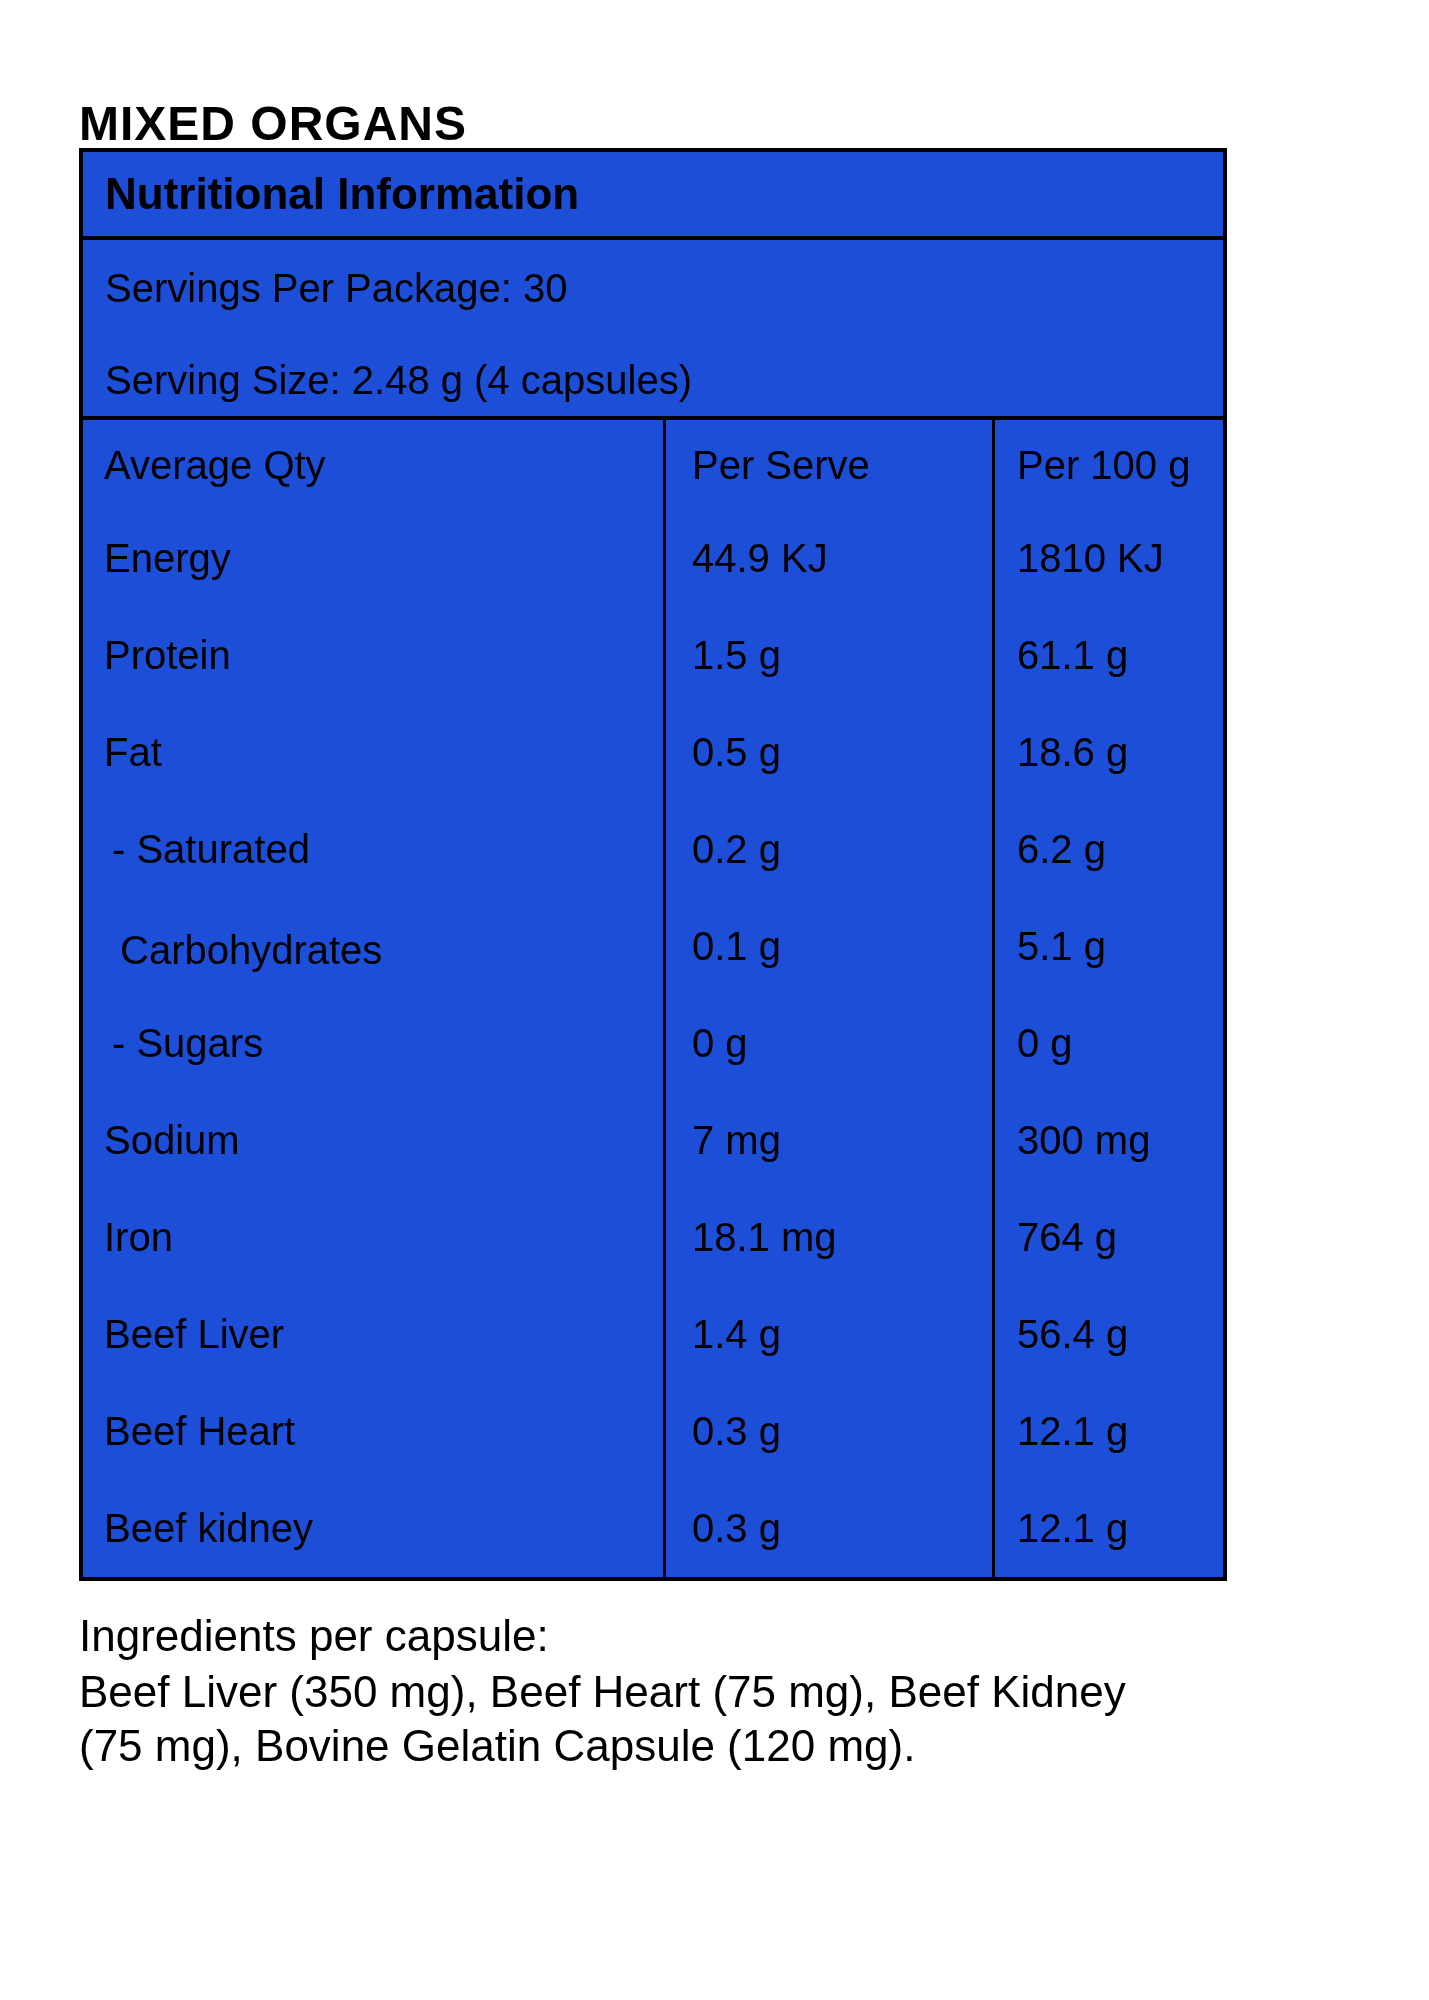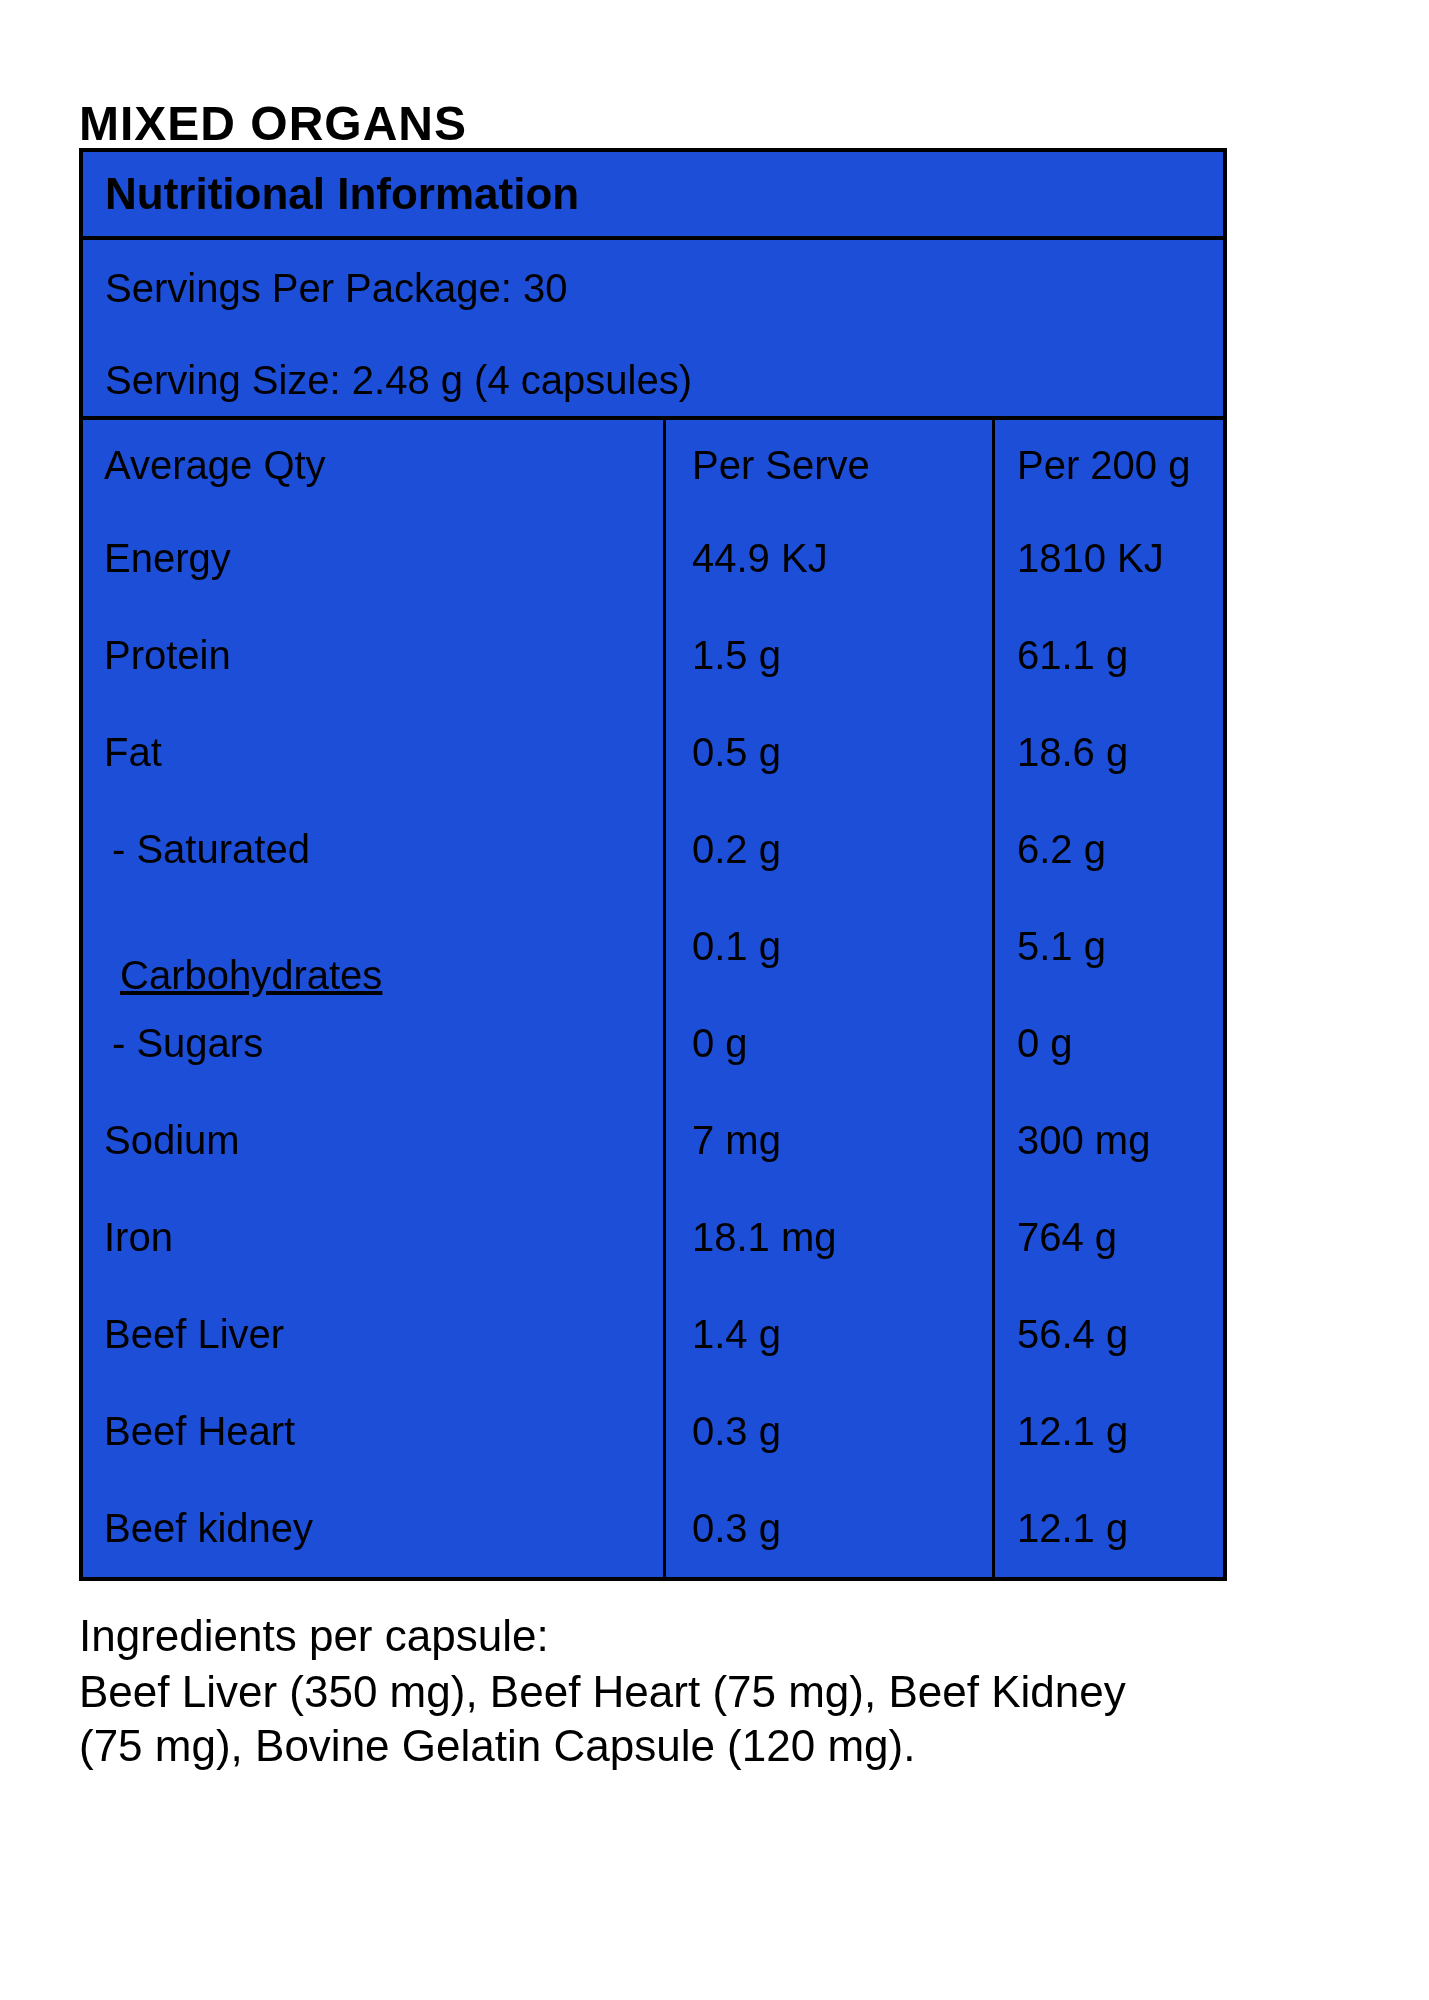--- a/index.html
+++ b/index.html
@@ -70,21 +70,21 @@
     box-sizing: border-box;
     font-size: 40px;
     font-weight: 400;
     white-space: nowrap;
   }
   .cell.c1 { width: 580px; padding-left: 21px; }
   .cell.c2 { width: 329px; padding-left: 26px; border-left: 3px solid #000000; }
   .cell.c3 { flex: 1; padding-left: 22px; border-left: 3px solid #000000; }
   .indent-sm .c1 { padding-left: 29px; }
   .indent-md .c1 { padding-left: 37px; }
-  .label-drop .c1 span { position: relative; top: 29px; text-decoration: underline; }
+  .label-drop .c1 span { position: relative; top: 4px; }
   .ingredients {
     margin-top: 26px;
     font-weight: 400;
     font-family: "Liberation Sans", sans-serif;
   }
   .ingredients .heading {
     font-size: 44px;
     line-height: 58px;
   }
   .ingredients .ing-line {
@@ -114,21 +114,21 @@
       <div class="nt-body">
 
         <div class="nt-row header">
           <div class="cell c1">
               <span>Average Qty</span>
             </div>
           <div class="cell c2">
               <span>Per Serve</span>
             </div>
           <div class="cell c3">
-              <span>Per 200 g</span>
+              <span>Per 100 g</span>
             </div>
         </div>
 
         <div class="nt-row">
           <div class="cell c1">
               <span>Energy</span>
             </div>
           <div class="cell c2">
               <span>44.9 KJ</span>
             </div>

